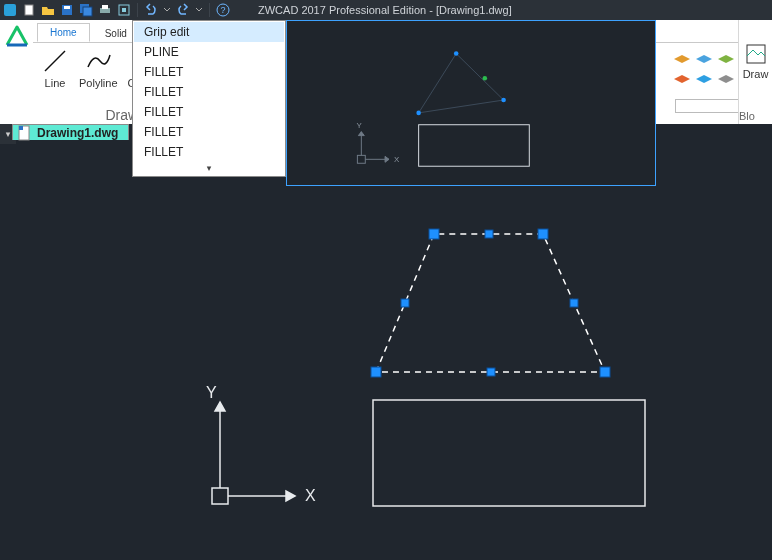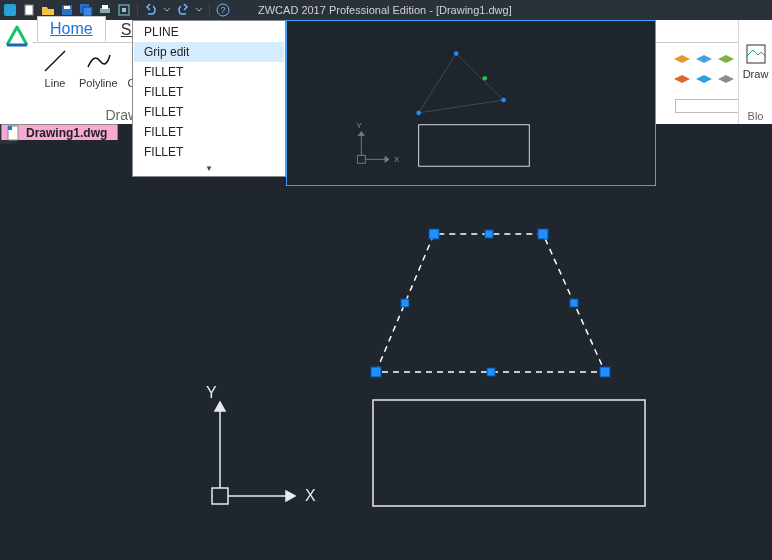--- a/index.html
+++ b/index.html
@@ -50,25 +50,24 @@
   .tabstrip {
     height: 22px;
     display: flex;
     align-items: flex-end;
     padding-left: 4px;
     gap: 2px;
     background:#fff;
   }
   .tab {
     padding: 3px 12px;
-    font-size: 16px;
+    font-size: 10px;
     color: #333;
     border: 1px solid transparent;
     border-bottom: none;
-    text-decoration: underline;
   }
   .tab.active {
     color: #1976d2;
     border-color:#c9c9c9;
     background:#fff;
     border-bottom:1px solid #fff;
     position:relative; z-index:2;
   }
 
   .ribbon-body {
@@ -148,26 +147,26 @@
     background:#1f252c;
     border:1px solid #3da2ff;
     z-index:29;
   }
   .preview svg { width:100%; height:100%; }
 
   
   .doctab {
     position:absolute;
     top: 124px;
-    left: 1px;
+    left: 12px;
     height: 16px;
     display:flex;
     align-items:center;
     gap:4px;
-    background:#f9a8d4;
+    background:#5eead4;
     color:#222;
     font-weight:bold;
     font-size:12px;
     padding:0 10px 0 4px;
     border:1px solid #8a8a8a;
     border-bottom:none;
   }
   .doctab .docicon { width:16px; height:16px; }
   .doctab-dropdown {
     position:absolute;
@@ -201,21 +200,21 @@
     top:20px; right:0;
     width:34px; height:104px;
     background:#fff;
     border-left:1px solid #d8d8d8;
     display:flex; flex-direction:column; align-items:center;
     padding-top:22px;
     font-size:11px; color:#333; gap:2px;
   }
   .right-frag .lbl2 {
     position:absolute; bottom:2px; left:0; right:0;
-    text-align:center; font-size:11px; color:#666;
+    text-align:left; font-size:11px; color:#666;
   }
 </style>
 </head>
 <body>
 
 <div class="titlebar">
   <span class="qat-icon">
     <svg width="14" height="14" viewBox="0 0 14 14">
         <rect x="1" y="1" width="12" height="12" fill="#2aa0d8" rx="2"></rect>
       </svg>
@@ -378,22 +377,22 @@
 <div class="right-frag">
   <svg width="24" height="24" viewBox="0 0 24 24">
     <rect x="3" y="3" width="18" height="18" fill="none" stroke="#333"></rect>
       <path d="M3 14l6-6 5 5 3-3 4 4" fill="none" stroke="#2a8"></path>
   </svg>
   <span>Draw</span>
   <span class="lbl2">Blo</span>
 </div>
 
 <div class="dropdown">
+  <div class="dropdown-item hl">Grip edit</div>
   <div class="dropdown-item">PLINE</div>
-  <div class="dropdown-item hl">Grip edit</div>
   <div class="dropdown-item">FILLET</div>
   <div class="dropdown-item">FILLET</div>
   <div class="dropdown-item">FILLET</div>
   <div class="dropdown-item">FILLET</div>
   <div class="dropdown-item">FILLET</div>
   <div class="dropdown-chevron">▾</div>
 </div>
 
 <div class="preview">
   <svg viewBox="0 0 370 166">

